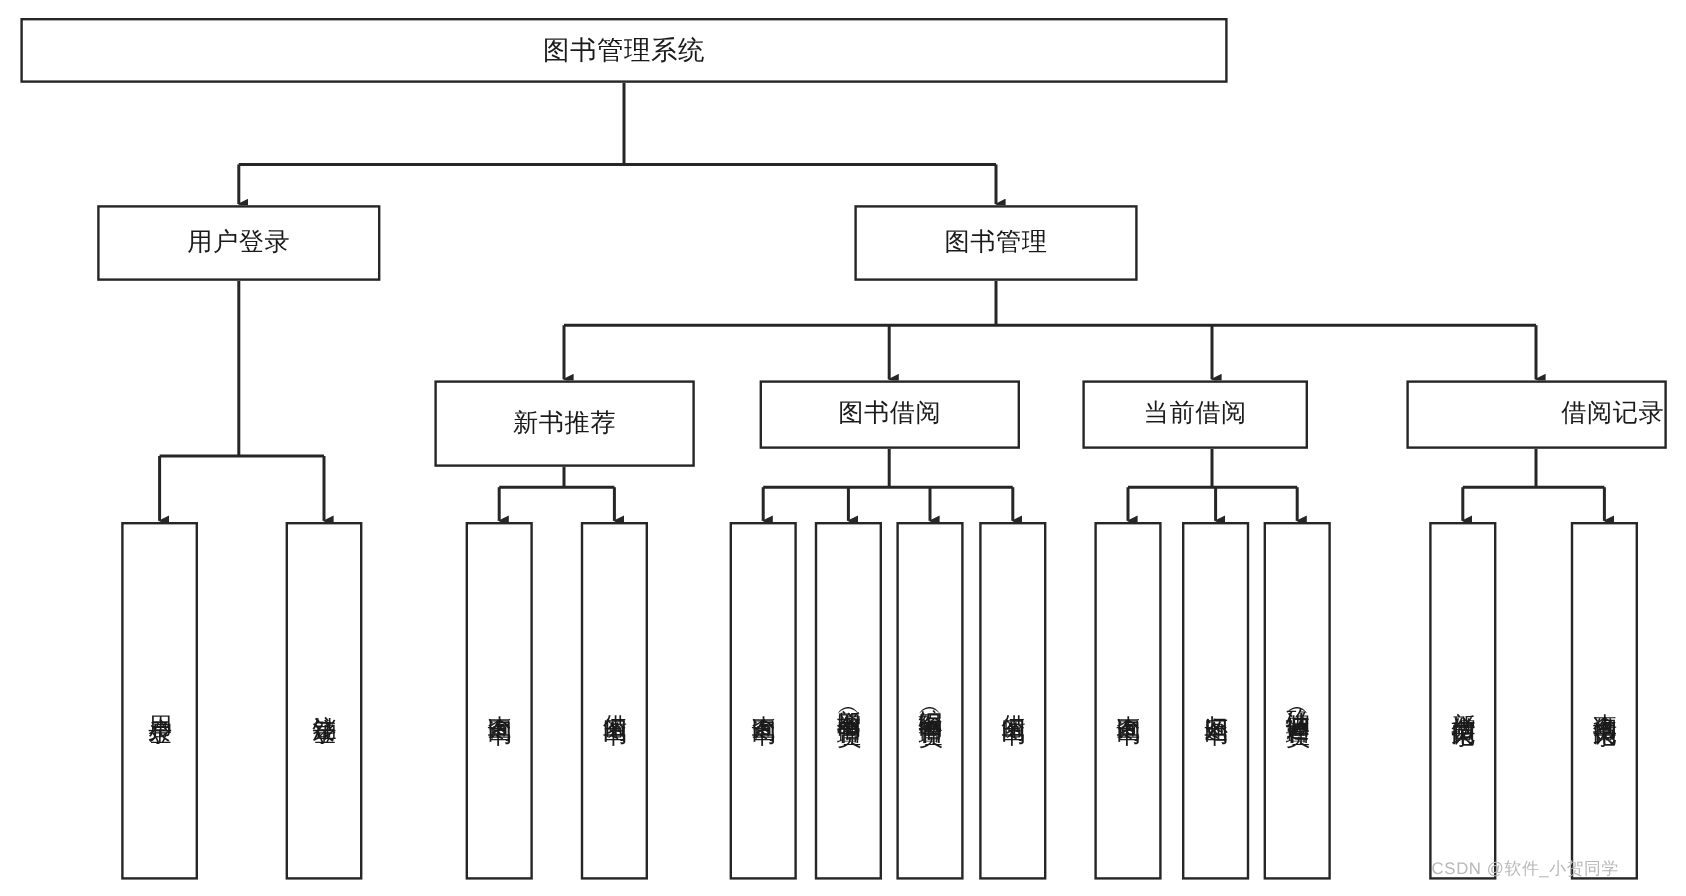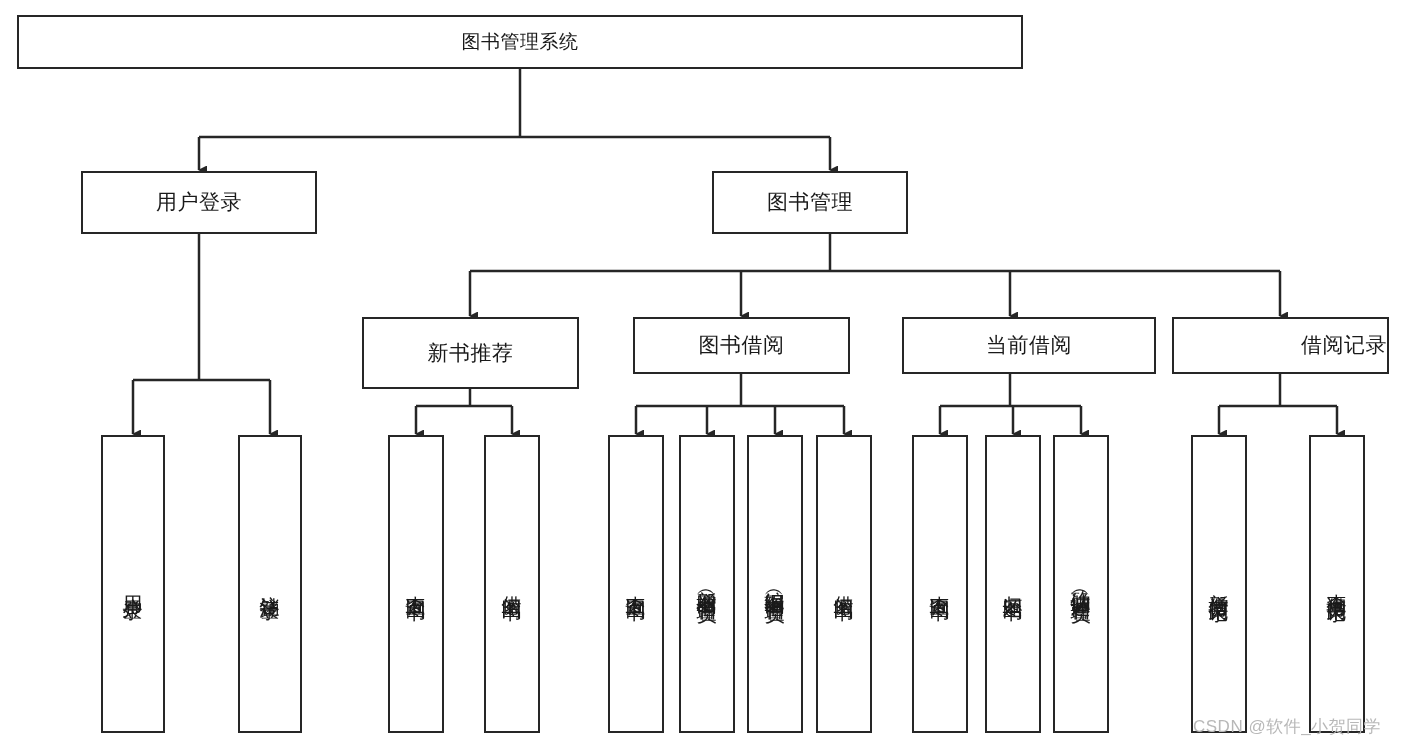--- a/index.html
+++ b/index.html
@@ -49,26 +49,26 @@
     text-orientation: upright;
     font-size: 20px;
     letter-spacing: 2px;
     line-height: 1;
   }
   .node.vertical {
     align-items: center;
     justify-content: center;
   }
   .node.root .node-label {
-    font-size: 19px;
+    font-size: 22px;
   }
   .watermark {
     position: absolute;
     color: #b8b8b8;
-    font-size: 17px;
+    font-size: 14px;
     white-space: nowrap;
     letter-spacing: 0.5px;
   }
 </style>
 </head>
 <body>
 
 <div id="diagram-root">
 
   <svg id="edges" viewBox="0 0 1405 747" xmlns="http://www.w3.org/2000/svg">
@@ -114,30 +114,30 @@
       </g>
   </svg>
 
   <div id="node-layer">
       <div class="node root" style="left: 17px; top: 15px; width: 1006px; height: 54px;">
         <span class="node-label">图书管理系统</span>
       </div>
       <div class="node" style="left: 81px; top: 171px; width: 236px; height: 63px;">
         <span class="node-label">用户登录</span>
       </div>
-      <div class="node" style="left: 712px; top: 171px; width: 196px; height: 63px;">
+      <div class="node" style="left: 712px; top: 171px; width: 236px; height: 63px;">
         <span class="node-label">图书管理</span>
       </div>
       <div class="node" style="left: 362px; top: 317px; width: 217px; height: 72px;">
         <span class="node-label">新书推荐</span>
       </div>
       <div class="node" style="left: 633px; top: 317px; width: 217px; height: 57px;">
         <span class="node-label">图书借阅</span>
       </div>
-      <div class="node" style="left: 902px; top: 317px; width: 254px; height: 57px;">
+      <div class="node" style="left: 902px; top: 317px; width: 188px; height: 57px;">
         <span class="node-label">当前借阅</span>
       </div>
       <div class="node" style="left: 1172px; top: 317px; width: 217px; height: 57px; justify-content: flex-end;">
         <span class="node-label">借阅记录</span>
       </div>
       <div class="node vertical" style="left: 101px; top: 435px; width: 64px; height: 298px;">
         <span class="node-label">用户登录</span>
       </div>
       <div class="node vertical" style="left: 238px; top: 435px; width: 64px; height: 298px;">
         <span class="node-label">注销登录</span>

